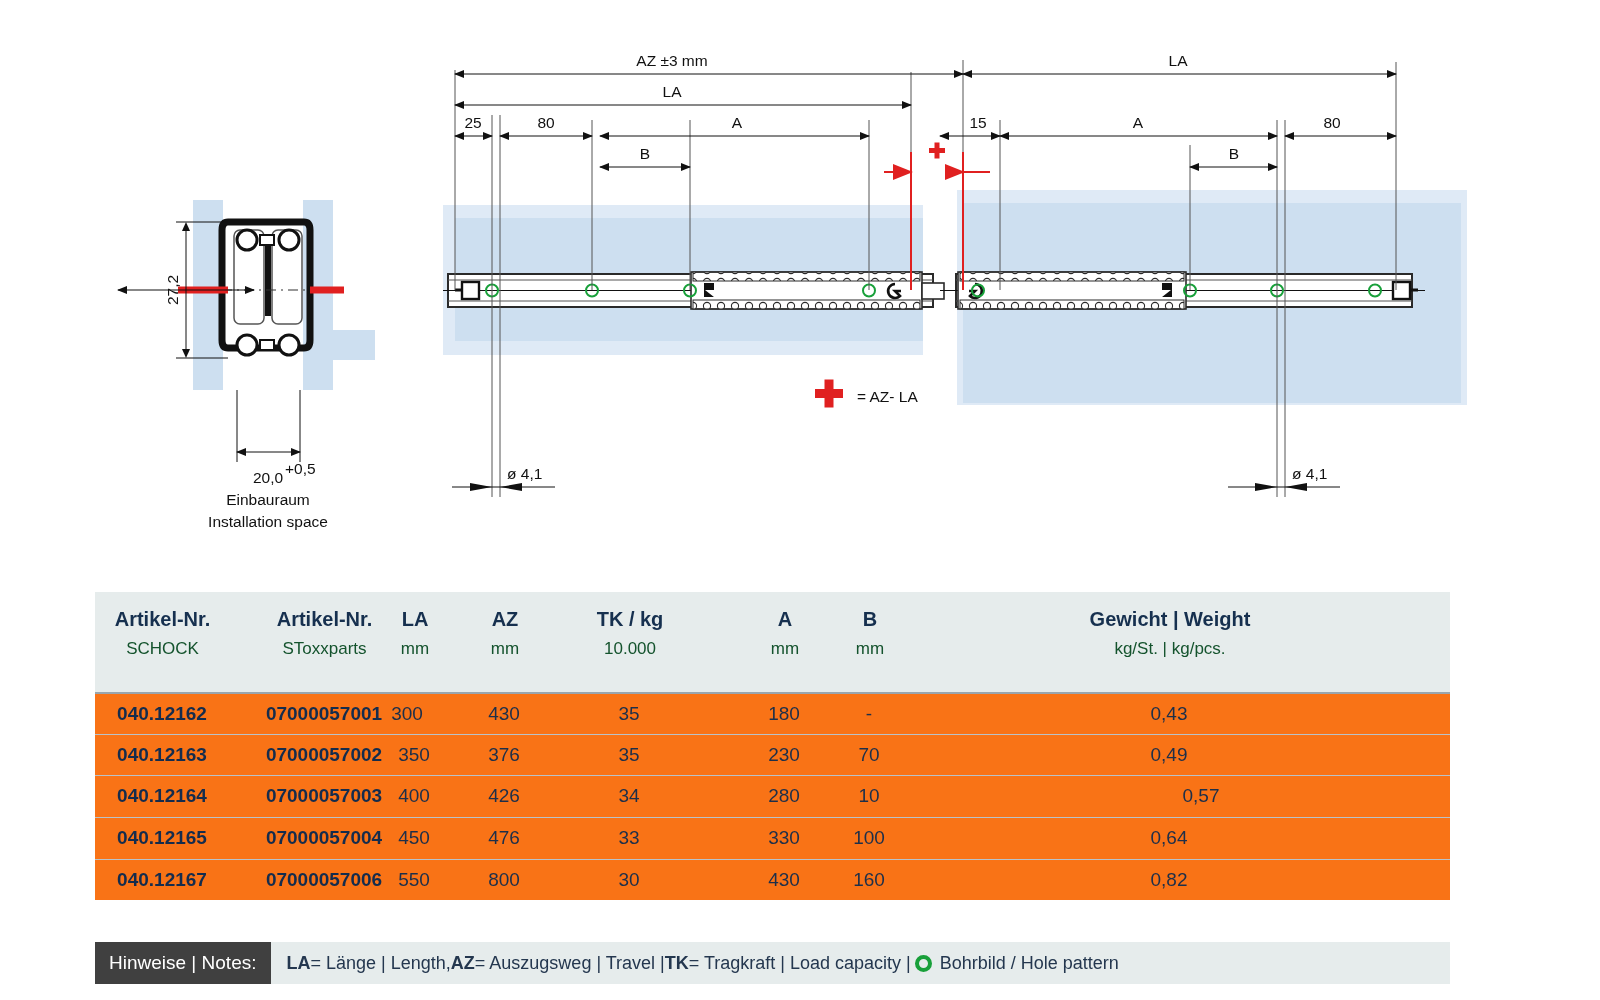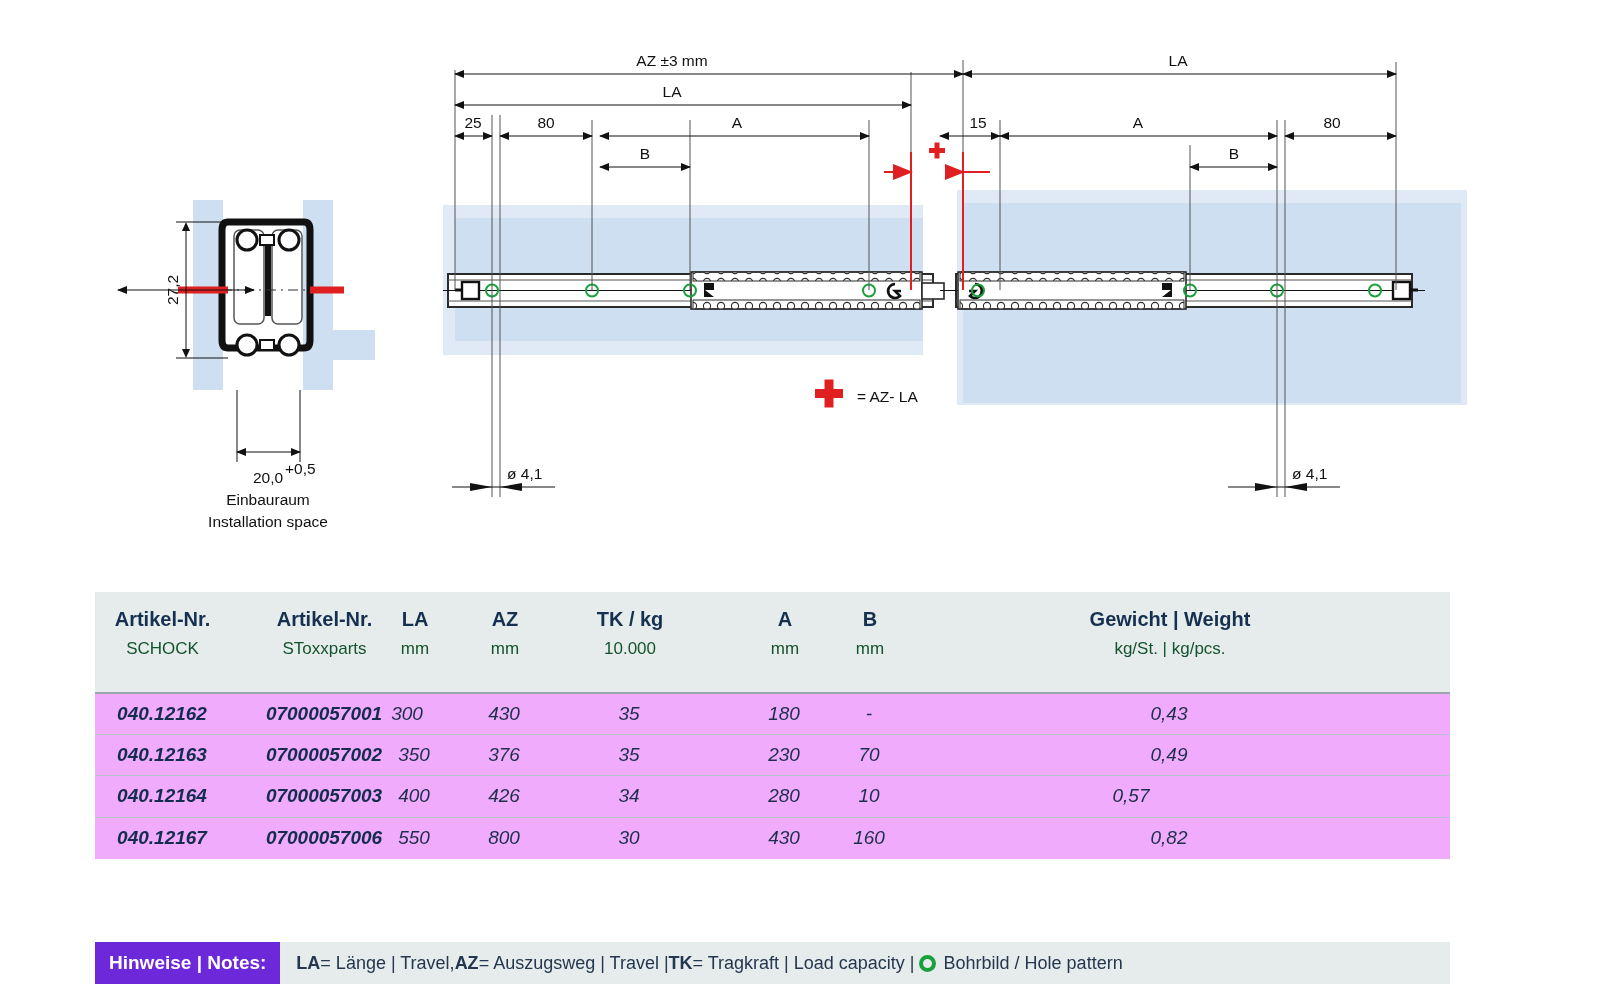--- a/index.html
+++ b/index.html
@@ -14,30 +14,30 @@
   
   #table-block { position:absolute; left:95px; top:592px; width:1355px; }
 
   .thead { background:#e6ecec; height:100px; position:relative; }
   .thead .hcell { position:absolute; text-align:center; }
   .hmain { font-size:20px; font-weight:bold; color:#16304f; white-space:nowrap;
            position:absolute; top:16px; left:50%; transform:translateX(-50%); }
   .hsub  { font-size:17px; font-weight:normal; color:#14532d; white-space:nowrap;
            position:absolute; top:47px; left:50%; transform:translateX(-50%); }
 
-  .trow { position:relative; height:41.7px; border-top:1px solid #b9c2c8; background:#f0abfc;font-style:italic; }
+  .trow { position:relative; height:41.7px; border-top:1px solid #b9c2c8; background:#f97316; }
   .trow:first-of-type { border-top:2px solid #9aa5ad; }
   .trow .cell { position:absolute; top:9px; text-align:center; font-size:19px;
                 color:#1d2f4a; white-space:nowrap; transform:translateX(-50%); }
   .cell.bold { font-weight:bold; color:#142c4d; }
 
   
   #notes { position:absolute; left:95px; top:942px; width:1355px; height:42px;
            display:flex; align-items:stretch; }
-  #notes-label { background:#6d28d9; color:#fff; font-size:19px; font-weight:bold;
+  #notes-label { background:#404040; color:#fff; font-size:19px; font-weight:normal;
                  display:flex; align-items:center; padding:0 14px; white-space:nowrap; }
   #notes-body { background:#e6ecec; flex:1; display:flex; align-items:center;
                 padding-left:16px; font-size:18px; color:#24374f; white-space:nowrap; gap:0px; }
   #notes-body b { font-weight:bold; }
   .ring { display:inline-block; width:17px; height:17px; border:4px solid #18a03a;
           border-radius:50%; vertical-align:-3px; margin:0 8px 0 4px; }
 
   .dimtext { font-family:"Liberation Sans", sans-serif; font-size:15.5px; fill:#111; }
   .plusred { fill:#e02020; }
 </style>
@@ -317,40 +317,50 @@
           <span class="cell" style="left: 1074px;">0,49</span>
         </div>
         <div class="trow">
           <span class="cell bold" style="left: 67px;">040.12164</span>
           <span class="cell bold" style="left: 229px;">07000057003</span>
           <span class="cell" style="left: 319px;">400</span>
           <span class="cell" style="left: 409px;">426</span>
           <span class="cell" style="left: 534px;">34</span>
           <span class="cell" style="left: 689px;">280</span>
           <span class="cell" style="left: 774px;">10</span>
-          <span class="cell" style="left: 1036px;">0,57</span>
+          <span class="cell" style="left: 1106px;">0,57</span>
+        </div>
+        <div class="trow">
+          <span class="cell bold" style="left: 67px;">040.12165</span>
+          <span class="cell bold" style="left: 229px;">07000057004</span>
+          <span class="cell" style="left: 319px;">450</span>
+          <span class="cell" style="left: 409px;">476</span>
+          <span class="cell" style="left: 534px;">33</span>
+          <span class="cell" style="left: 689px;">330</span>
+          <span class="cell" style="left: 774px;">100</span>
+          <span class="cell" style="left: 1074px;">0,64</span>
         </div>
         <div class="trow">
           <span class="cell bold" style="left: 67px;">040.12167</span>
           <span class="cell bold" style="left: 229px;">07000057006</span>
           <span class="cell" style="left: 319px;">550</span>
           <span class="cell" style="left: 409px;">800</span>
           <span class="cell" style="left: 534px;">30</span>
           <span class="cell" style="left: 689px;">430</span>
           <span class="cell" style="left: 774px;">160</span>
           <span class="cell" style="left: 1074px;">0,82</span>
         </div>
       </div>
   </div>
 
   <div id="notes">
     <div id="notes-label">Hinweise | Notes:</div>
     <div id="notes-body">
       <b>LA</b>
-      <span> = Länge | Travel, </span>
+      <span> = Länge | Length, </span>
       <b>AZ</b>
       <span> = Auszugsweg | Travel | </span>
       <b>TK</b>
       <span> = Tragkraft | Load capacity | </span>
       <span class="ring"></span>
       <span>Bohrbild / Hole pattern</span>
     </div>
   </div>
 
 </div>

